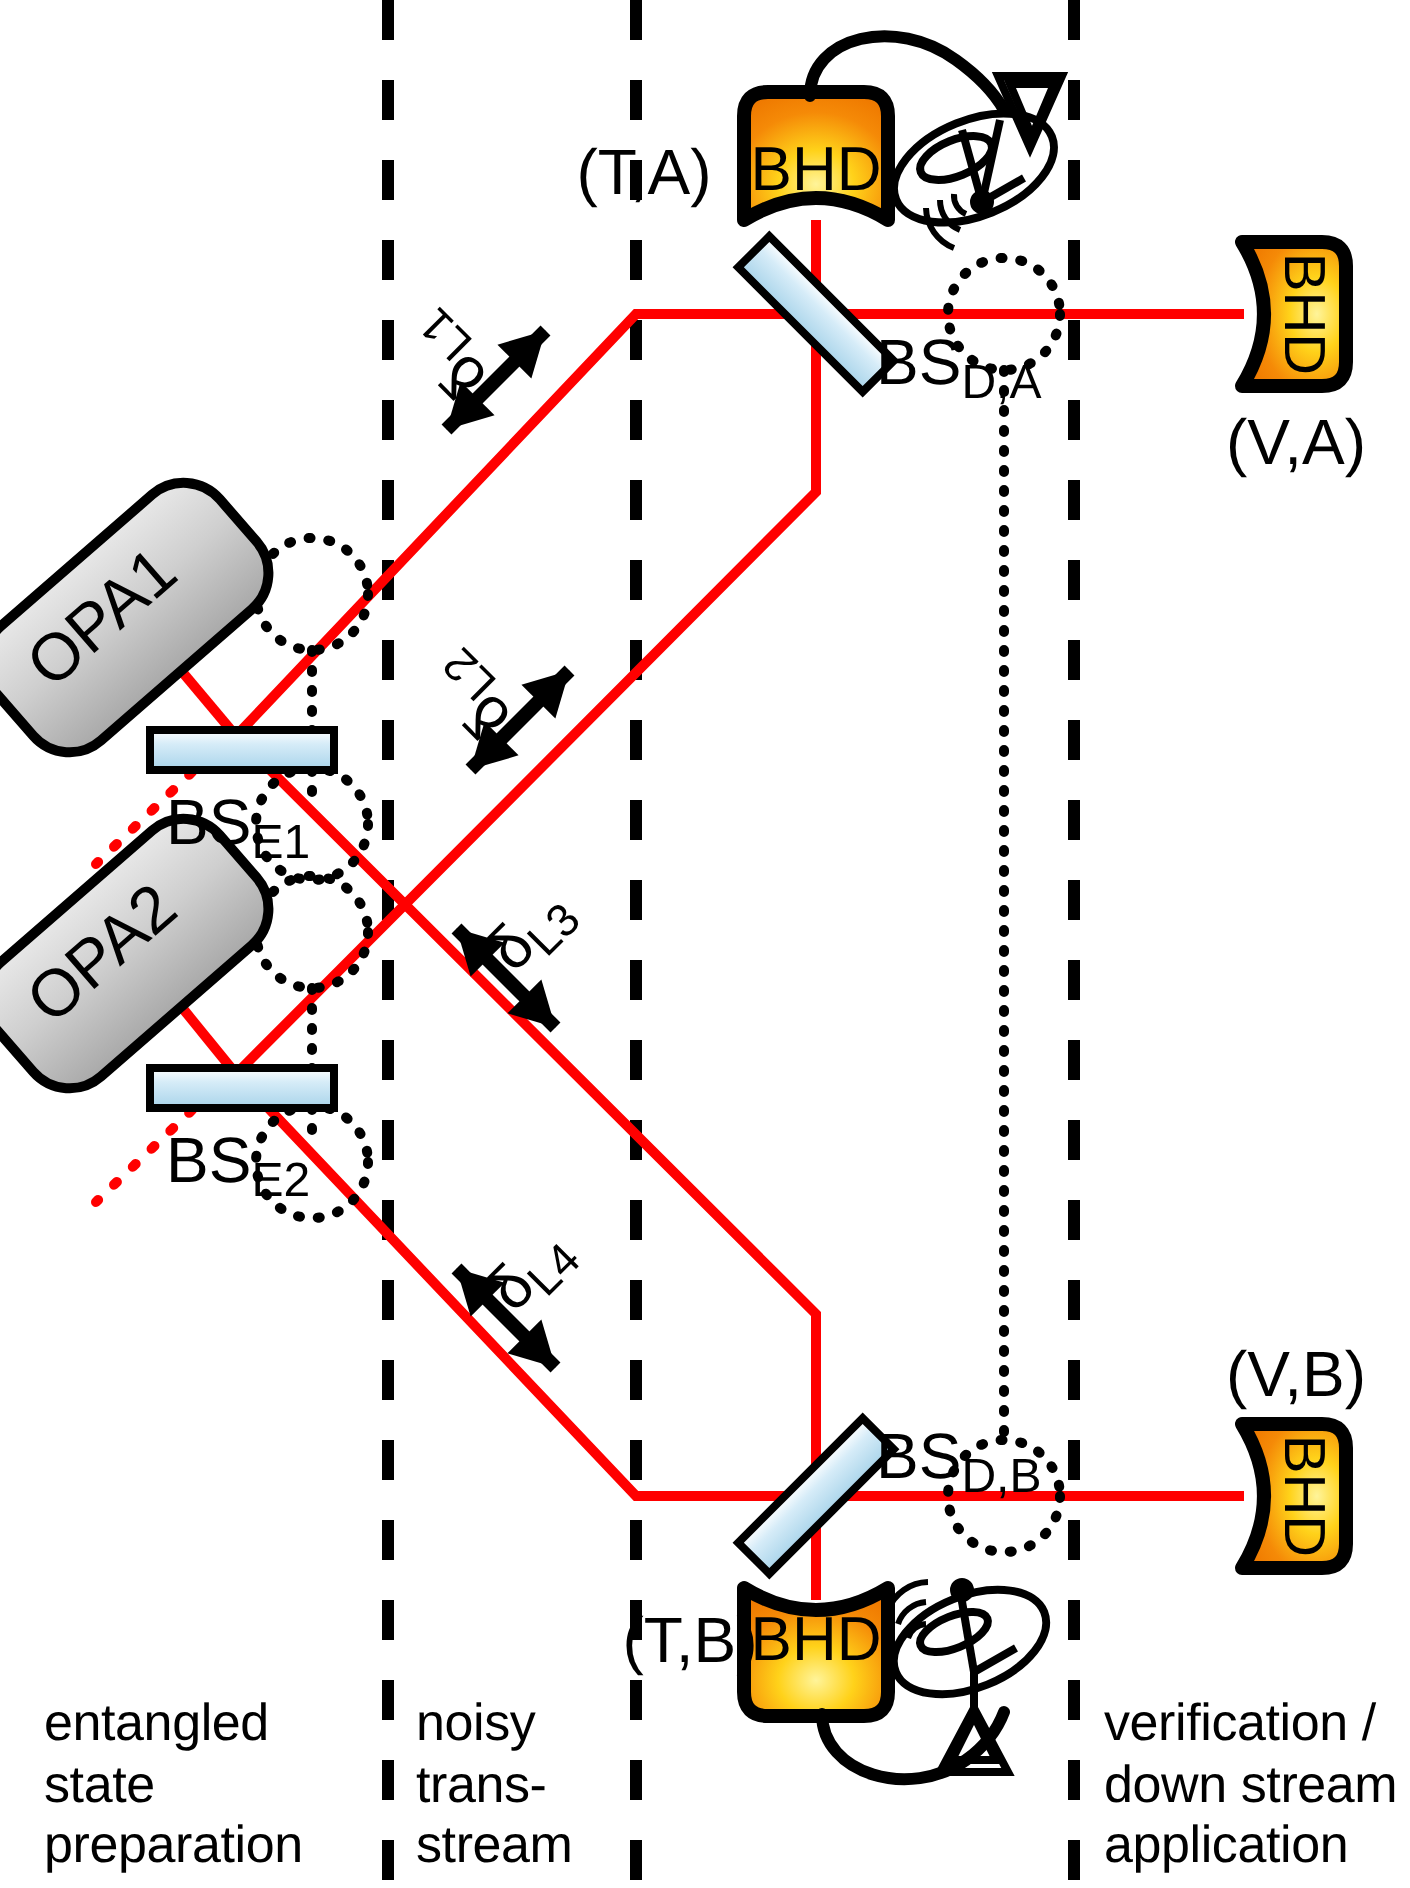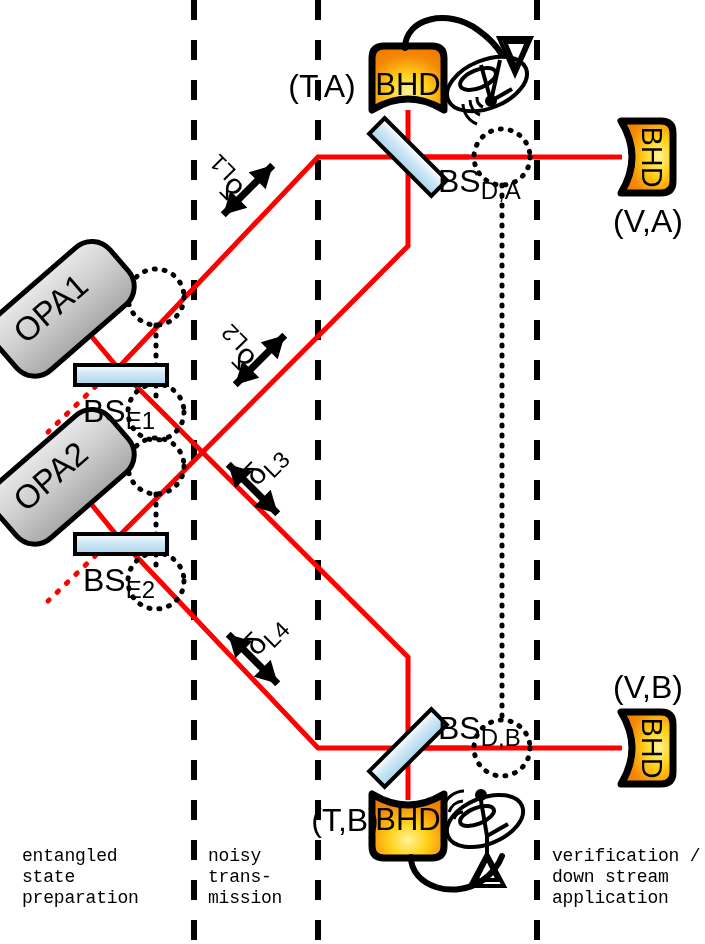--- a/index.html
+++ b/index.html
@@ -19,22 +19,22 @@
   }
   #diagram {
     position: absolute;
     top: 0; left: 0;
     width: 705px;
     height: 944px;
     display: block;
   }
   .col-label {
     position: absolute;
-    font-family: Liberation Mono, monospace;
-    font-size: 18px;
+    font-family: Liberation Sans, sans-serif;
+    font-size: 26px;
     line-height: 1.18;
     color: #000000;
     white-space: pre-line;
     letter-spacing: -0.2px;
   }
   #col-label-0 { left: 22px;  top: 846px; }
   #col-label-1 { left: 208px; top: 846px; }
   #col-label-2 { left: 348px; top: 882px; }
   #col-label-3 { left: 552px; top: 846px; }
 </style>
@@ -241,18 +241,18 @@
       </g>
       <text x="272" y="642" transform="rotate(-45 272 642)" font-family="Liberation Sans, sans-serif" font-size="31" fill="#000000" text-anchor="middle">δ<tspan font-size="23" dy="6">L4</tspan></text>
     </g>
   </svg>
 
   <div class="col-label" id="col-label-0">entangled
 state
 preparation</div>
   <div class="col-label" id="col-label-1">noisy
 trans-
-mission</div>
+stream</div>
   <div class="col-label" id="col-label-3">verification /
 down stream
 application</div>
 
 </div>
 
 </body></html>

